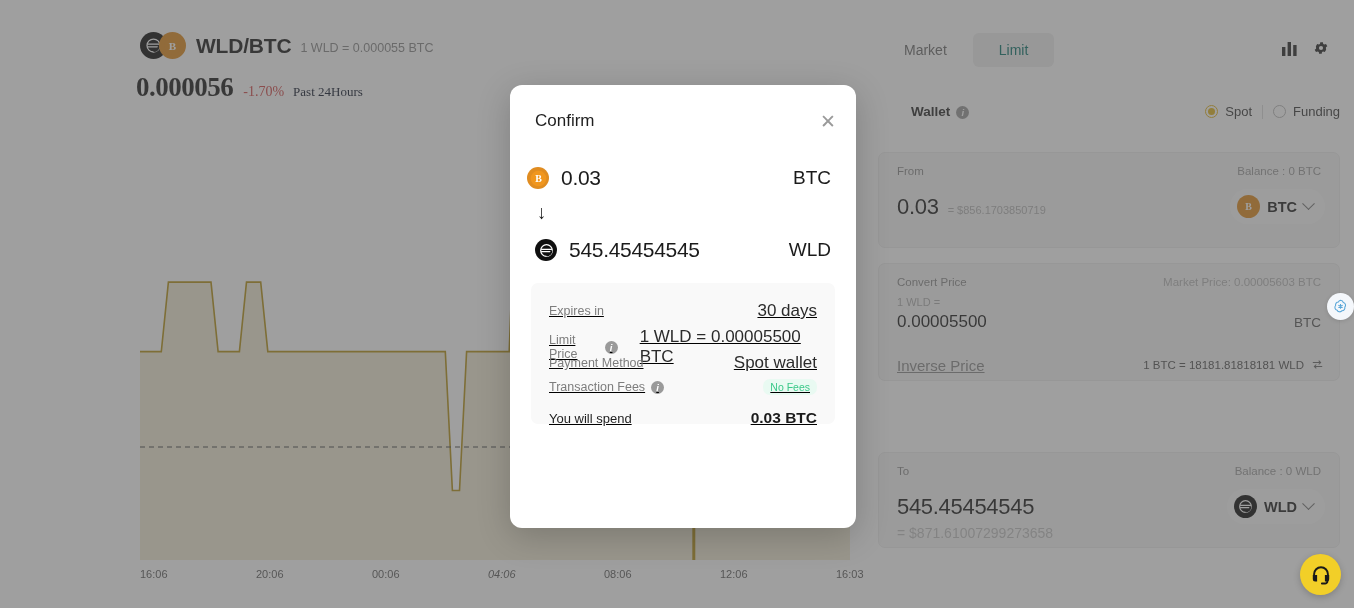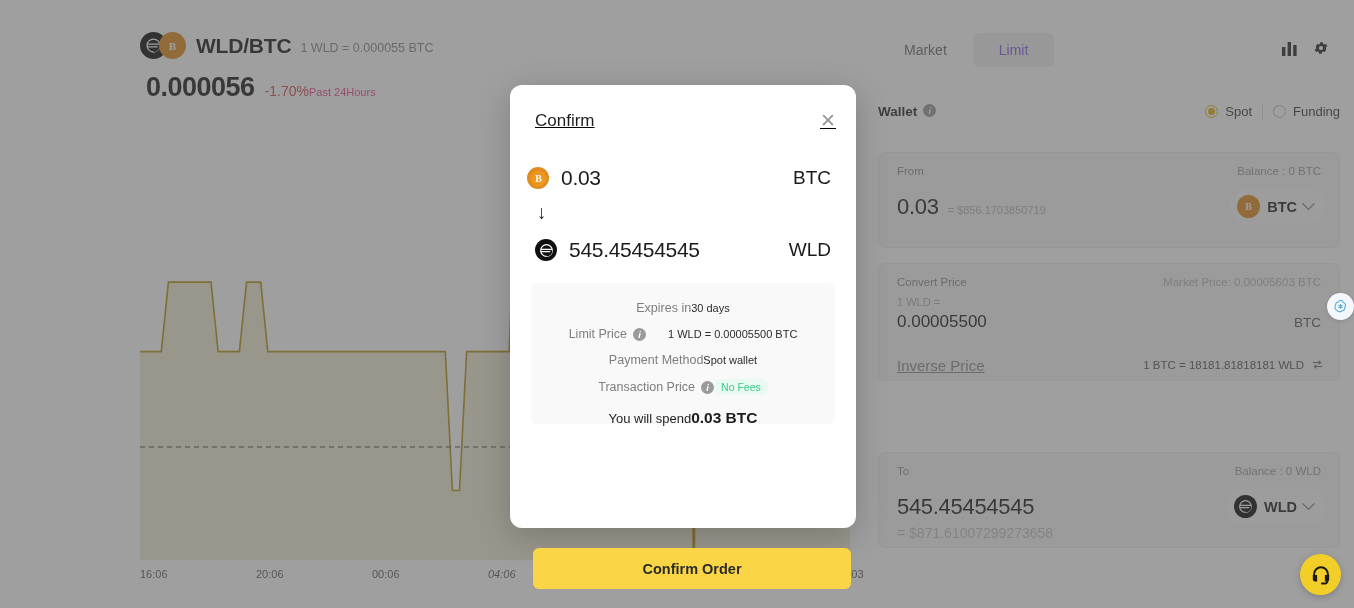--- a/index.html
+++ b/index.html
@@ -26,45 +26,45 @@
     width: 27px; height: 27px; border-radius: 50%;
     display: flex; align-items: center; justify-content: center;
     color: #fff; font-weight: bold; font-size: 15px; flex: none;
   }
   .coin-wld { background: #0f0f0f; }
   .coin-btc { background: #e08c20; margin-left: -8px; }
   .coin-wld svg, .coin-btc svg { display:block; }
   #pair-name { font-size: 21px; font-weight: bold; color: #1b1b1b; margin-left: 10px; letter-spacing: -0.2px; }
   #pair-rate { font-size: 12.5px; color: #8a8a8a; margin-left: 9px; padding-top: 4px; }
 
-  #price-row { position: absolute; left: 146px; top: 72px; display: flex; align-items: baseline; }
+  #price-row { position: absolute; left: 136px; top: 72px; display: flex; align-items: baseline; font-family: Liberation Serif, serif; }
   #last-price { font-size: 27px; font-weight: bold; color: #1b1b1b; letter-spacing: -0.5px; }
   #price-change { font-size: 14px; color: #d24b4b; margin-left: 10px; }
-  #price-period { font-size: 11px; color: #ec4899; }
+  #price-period { font-size: 13px; color: #0f172a; margin-left: 9px; }
 
   #chart-area { position: absolute; left: 140px; top: 120px; width: 710px; height: 440px; }
   #chart-svg { position: absolute; left: 0; top: 0; }
   #x-axis { position: absolute; left: 140px; top: 568px; width: 720px; height: 20px; }
   .x-tick { position: absolute; font-size: 11px; color: #5d5d5d; }
 
   
   #order-panel { position: absolute; left: 866px; top: 0; width: 488px; height: 480px; background: #fff; }
 
   #order-tabs { position: absolute; left: 12px; top: 33px; display: flex; align-items: center; }
   .order-tab {
     font-size: 14px; color: #6d6d6d; padding: 9px 26px; border-radius: 6px;
     background: transparent; border: none; cursor: pointer;
     font-family: "Liberation Sans", sans-serif;
   }
-  .order-tab.active { background: #efefef; color: #8b5cf6; }
+  .order-tab.active { background: #efefef; color: #0f766e; }
   #tab-icons { position: absolute; right: 25px; top: 40px; display: flex; align-items: center; gap: 14px; }
   .tab-icon { cursor: pointer; display: block; }
 
   #wallet-row { position: absolute; left: 12px; top: 104px; width: 462px; display: flex; align-items: center; justify-content: space-between; }
-  #wallet-label { font-size: 13.5px; font-weight: bold; color: #2a2a2a; display: flex; align-items: flex-start; gap: 6px; }
+  #wallet-label { font-size: 13.5px; font-weight: bold; color: #2a2a2a; display: flex; align-items: flex-end; gap: 6px; margin-left: 33px; }
   .info-dot {
     width: 13px; height: 13px; border-radius: 50%; background: #9a9a9a;
     color: #fff; font-size: 9.5px; display: inline-flex; align-items: center;
     justify-content: center; font-style: italic; font-weight: bold; flex: none;
   }
   #wallet-options { display: flex; align-items: center; gap: 10px; }
   .radio-opt { display: flex; align-items: center; gap: 7px; cursor: pointer; }
   .radio-ring {
     width: 13px; height: 13px; border-radius: 50%; border: 1.5px solid #b9b9b9;
     display: flex; align-items: center; justify-content: center; flex: none;
@@ -124,40 +124,40 @@
     justify-content: center; cursor: pointer; z-index: 60;
     box-shadow: 0 2px 7px rgba(0,0,0,0.2);
   }
 
   
   #modal {
     position: absolute; left: 510px; top: 85px; width: 346px; height: 443px;
     background: #fff; border-radius: 12px; z-index: 50;
     box-shadow: 0 8px 34px rgba(0,0,0,0.2);
   }
-  #modal-head { position: absolute; left: 25px; right: 20px; top: 26px; display: flex; justify-content: space-between; align-items: flex-start; text-decoration: underline; }
+  #modal-head { position: absolute; left: 25px; right: 20px; top: 26px; display: flex; justify-content: space-between; align-items: center; }
   #modal-title { font-size: 17px; color: #1f1f1f; }
   #modal-close { font-size: 19px; color: #9a9a9a; cursor: pointer; line-height: 1; background: none; border: none; font-family: "Liberation Sans", sans-serif; }
 
   .modal-amt { position: absolute; left: 25px; right: 25px; display: flex; align-items: center; justify-content: space-between; }
   #modal-amt-from { top: 81px; }
   #modal-amt-to { top: 153px; }
   .modal-amt-left { display: flex; align-items: center; gap: 12px; }
   .modal-amt-val { font-size: 21px; color: #1b1b1b; letter-spacing: -0.3px; }
   .modal-amt-sym { font-size: 19px; color: #1b1b1b; }
   .modal-amt .coin-badge { width: 22px; height: 22px; font-size: 13px; }
   #modal-arrow { position: absolute; left: 27px; top: 118px; font-size: 19px; color: #1b1b1b; line-height: 1; }
 
   #modal-details {
     position: absolute; left: 21px; top: 198px; width: 304px; height: 141px;
     background: #f9f9f9; border-radius: 7px;
   }
-  .detail-row { position: absolute; left: 18px; right: 18px; display: flex; justify-content: center; align-items: center; }
+  .detail-row { position: absolute; left: 18px; right: 18px; display: flex; justify-content: space-between; align-items: center; text-decoration: underline; }
   .detail-label { font-size: 12.5px; color: #7d7d7d; display: flex; align-items: center; gap: 6px; }
-  .detail-value { font-size: 11px; color: #2b2b2b; }
+  .detail-value { font-size: 17px; color: #2b2b2b; }
   .detail-row.strong .detail-label { color: #1f1f1f; font-size: 13px; }
   .detail-row.strong .detail-value { font-size: 15.5px; font-weight: bold; color: #1b1b1b; }
   #badge-nofees {
     font-size: 10.5px; color: #3cc98a; background: #e9faf2;
     padding: 2px 7px; border-radius: 7px;
   }
 
   #confirm-order {
     position: absolute; left: 23px; top: 463px; width: 318px; height: 41px;
     background: #fad546; border: none; border-radius: 6px;
@@ -387,34 +387,33 @@
           <span class="detail-value">1 WLD = 0.00005500 BTC</span>
         </div>
         <div class="detail-row" style="top: 70px;">
           <span class="detail-label">
             <span>Payment Method</span>
           </span>
           <span class="detail-value">Spot wallet</span>
         </div>
         <div class="detail-row" style="top: 96px;">
           <span class="detail-label">
-            <span>Transaction Price</span>
+            <span>Transaction Fees</span>
             <span class="info-dot">i</span>
           </span>
           <span id="badge-nofees">No Fees</span>
         </div>
         <div class="detail-row strong" style="top: 126px;">
           <span class="detail-label">
             <span>You will spend</span>
           </span>
           <span class="detail-value">0.03 BTC</span>
         </div>
       </div>
 
-    <button id="confirm-order" style="background: rgb(250, 213, 70);">Confirm Order</button>
   </div>
 
   <div id="edge-widget">
     <svg width="17" height="17" viewBox="0 0 24 24" fill="none" stroke="#58a6d8" stroke-width="1.5">
       <path d="M12 3.2a4 4 0 0 1 3.9 3.1 4 4 0 0 1 2.2 6.6 4 4 0 0 1-3.9 5 4 4 0 0 1-6.9-.7 4 4 0 0 1-2.2-6.6 4 4 0 0 1 3.9-5 4 4 0 0 1 3-2.4z"></path>
       <path d="M12 8.4 V15 M9 10.2 L15 13.5 M15 10.2 L9 13.5"></path>
     </svg>
   </div>
 
   <div id="support-btn" style="background: rgb(242, 207, 40);">

